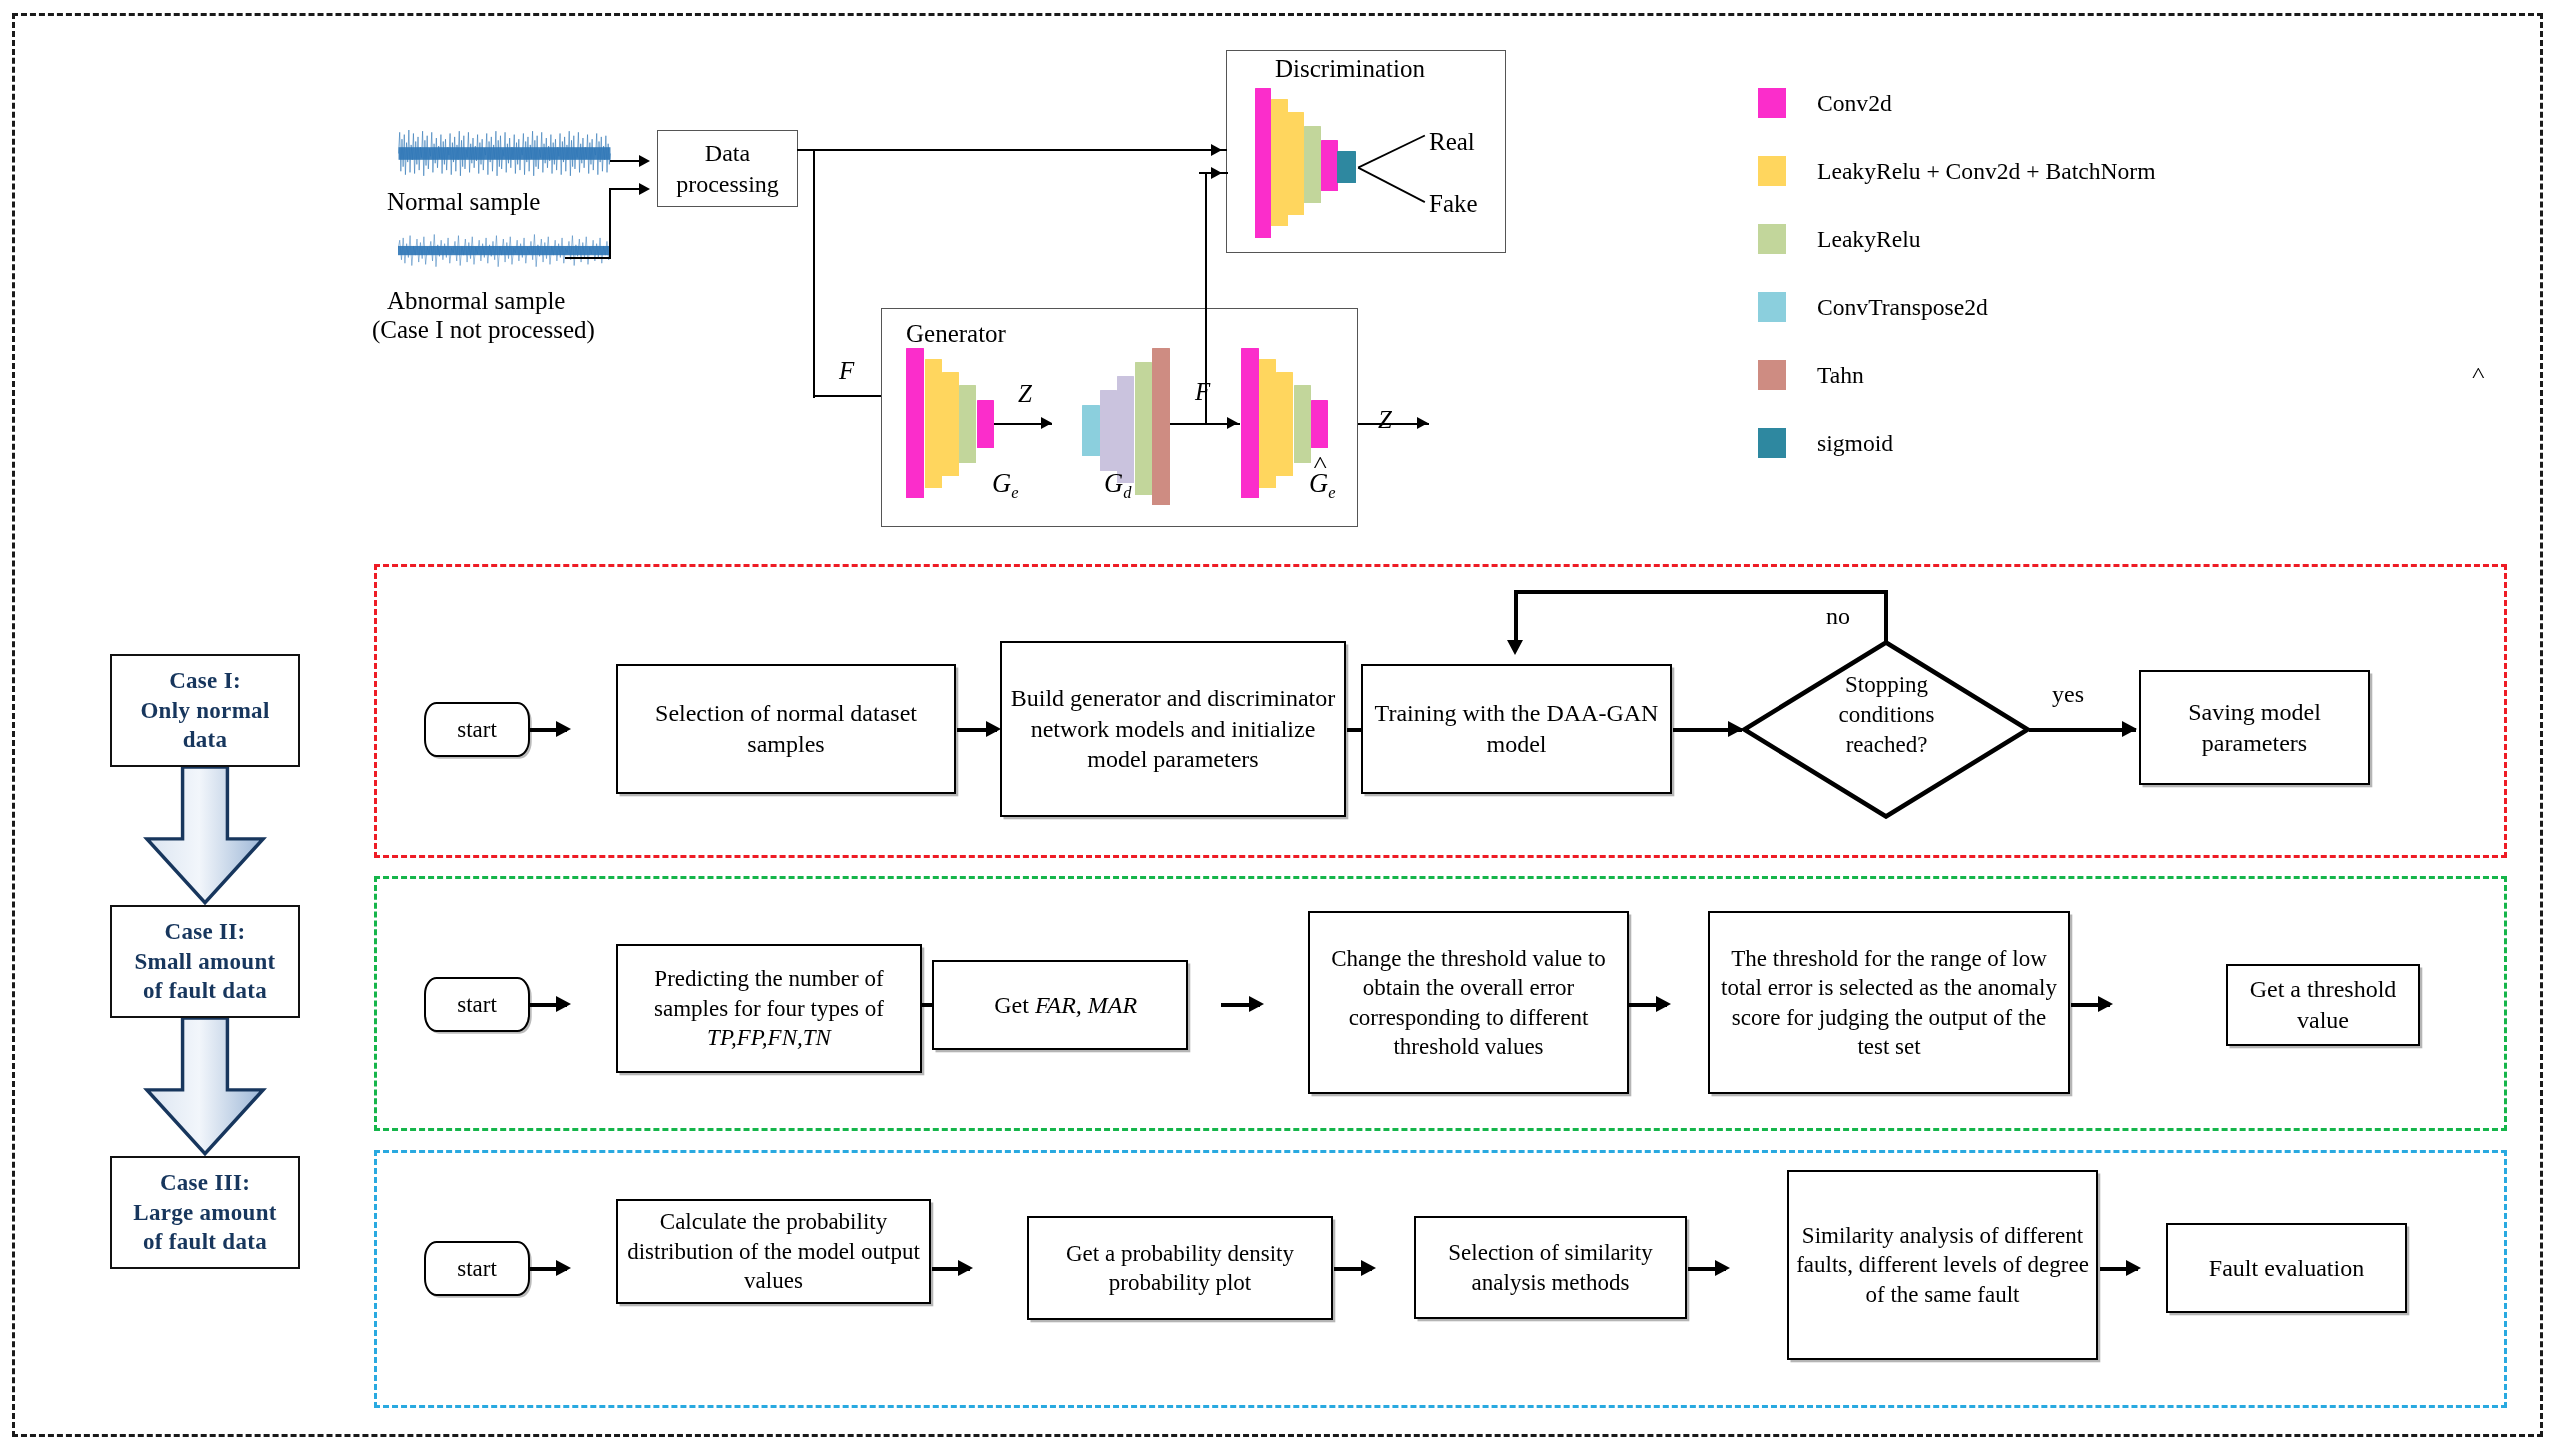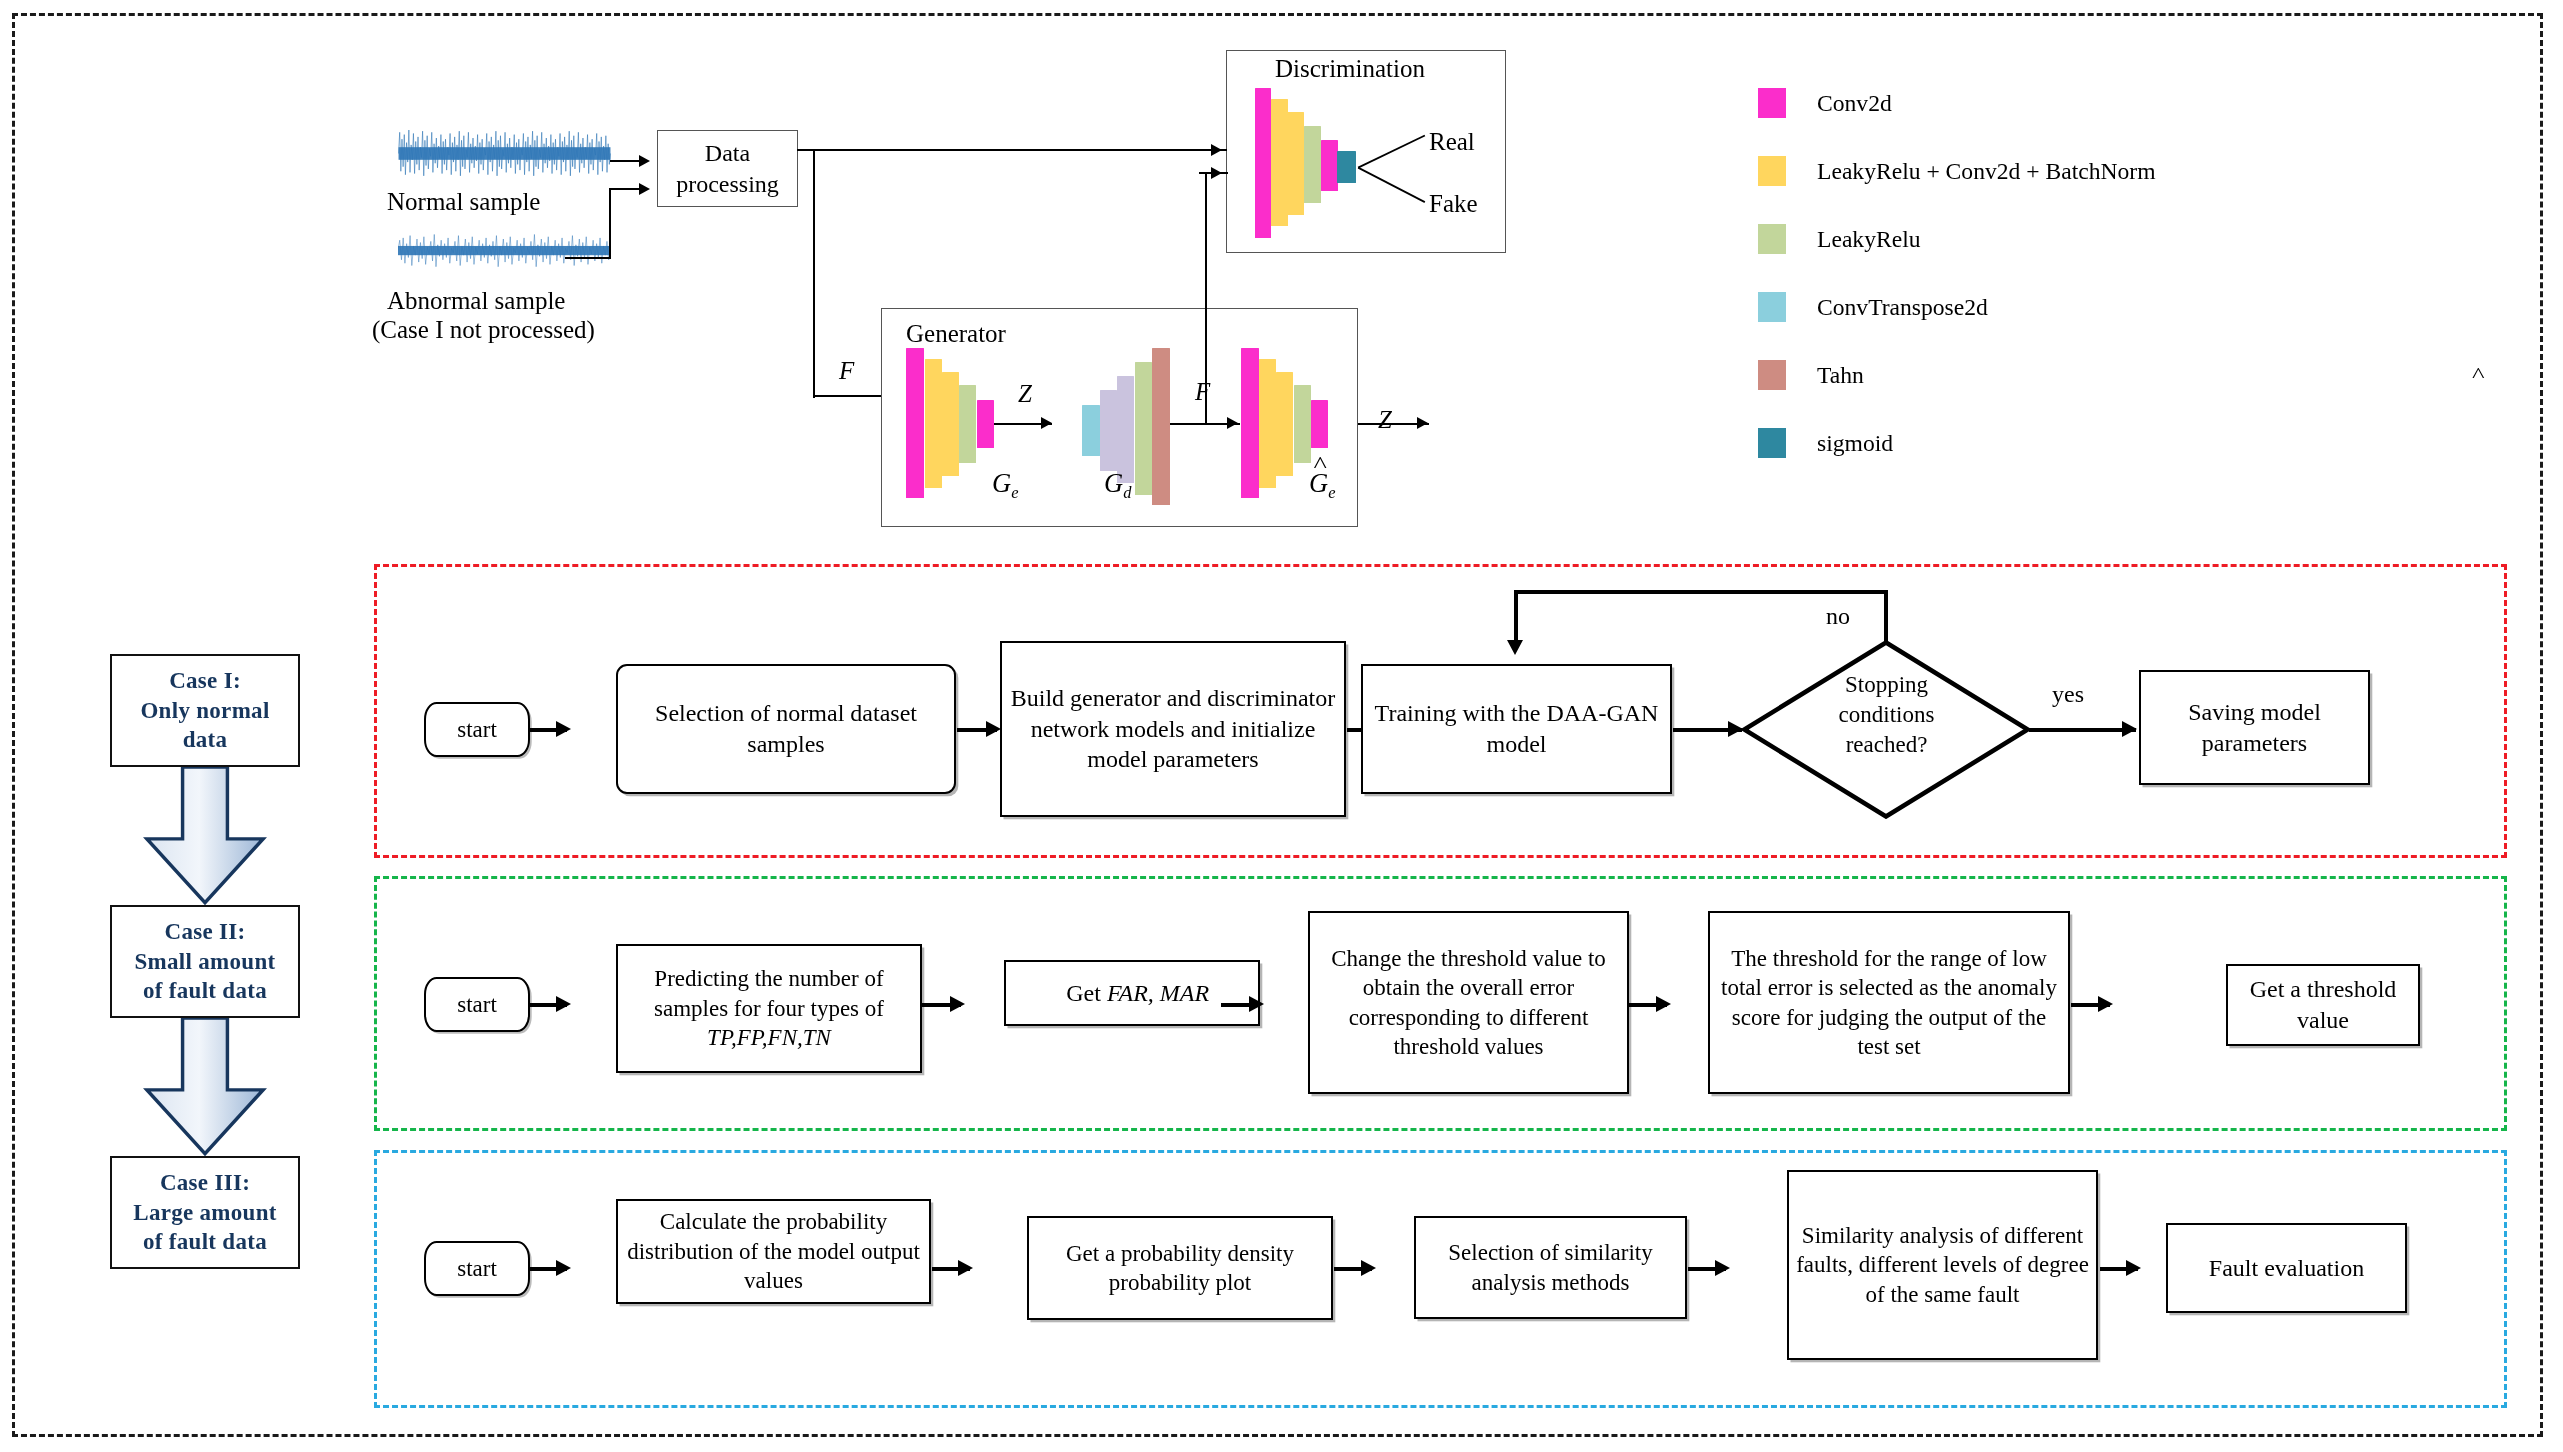--- a/index.html
+++ b/index.html
@@ -265,21 +265,21 @@
 </div>
 
 <div class="dashregion" id="region-case1" style="left:374px;top:564px;width:2133px;height:294px;"></div>
 
 <div class="startbox" style="left:424px;top:702px;width:106px;height:55px;">
   <span class="t40">start</span>
 </div>
 <div class="hline" style="left:530px;top:728px;width:37px;height:3.5px;"></div>
 <div class="arrowR" style="left:556px;top:721px;"></div>
 
-<div class="fbox" style="left:616px;top:664px;width:340px;height:130px;border-radius:11px;">
+<div class="fbox" style="left:616px;top:664px;width:340px;height:130px;">
   <span class="t42">Selection of normal dataset samples</span>
 </div>
 <div class="hline" style="left:957px;top:728px;width:40px;height:3.5px;"></div>
 <div class="arrowR" style="left:986px;top:721px;"></div>
 
 <div class="fbox" style="left:1000px;top:641px;width:346px;height:176px;">
   <span class="t42">Build generator and discriminator network models and initialize model parameters</span>
 </div>
 <div class="hline" style="left:1347px;top:728px;width:39px;height:3.5px;"></div>
 <div class="arrowR" style="left:1375px;top:721px;"></div>
@@ -318,21 +318,21 @@
 <div class="arrowR" style="left:556px;top:996px;"></div>
 
 <div class="fbox" style="left:616px;top:944px;width:306px;height:129px;">
   <span class="t40">
     <span>Predicting the number of samples for four types of </span><i>TP,FP,FN,TN</i>
   </span>
 </div>
 <div class="hline" style="left:922px;top:1003px;width:39px;height:3.5px;"></div>
 <div class="arrowR" style="left:950px;top:996px;"></div>
 
-<div class="fbox" style="left:1004px;top:960px;width:256px;height:66px;padding-left:16px;">
+<div class="fbox" style="left:932px;top:960px;width:256px;height:90px;padding-left:16px;">
   <span class="t42">
     <span>Get </span><i>FAR, MAR</i>
   </span>
 </div>
 <div class="hline" style="left:1221px;top:1003px;width:39px;height:3.5px;"></div>
 <div class="arrowR" style="left:1249px;top:996px;"></div>
 
 <div class="fbox" style="left:1308px;top:911px;width:321px;height:183px;">
   <span class="t40">Change the threshold value to obtain the overall error corresponding to different threshold values</span>
 </div>

